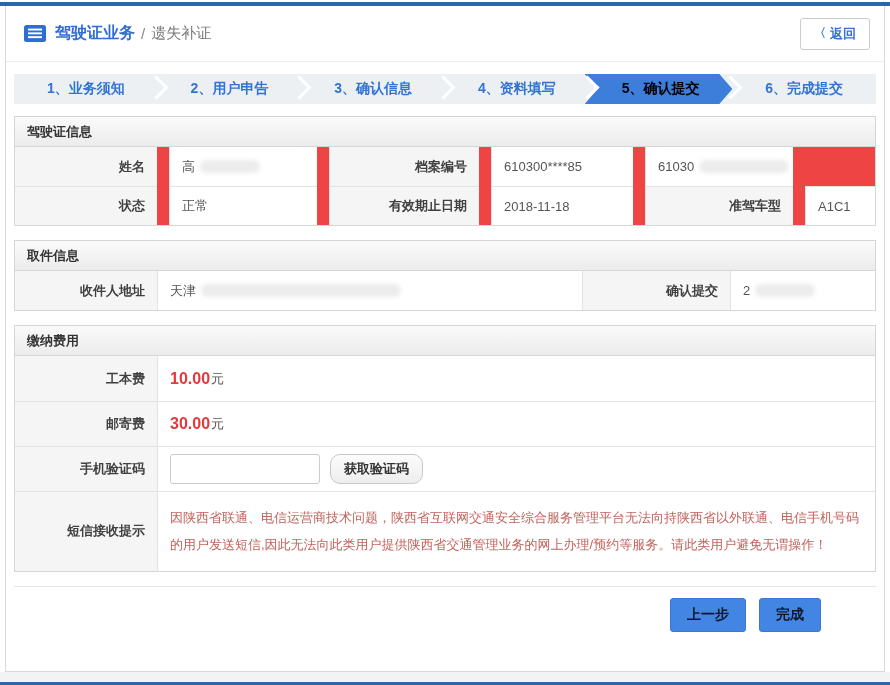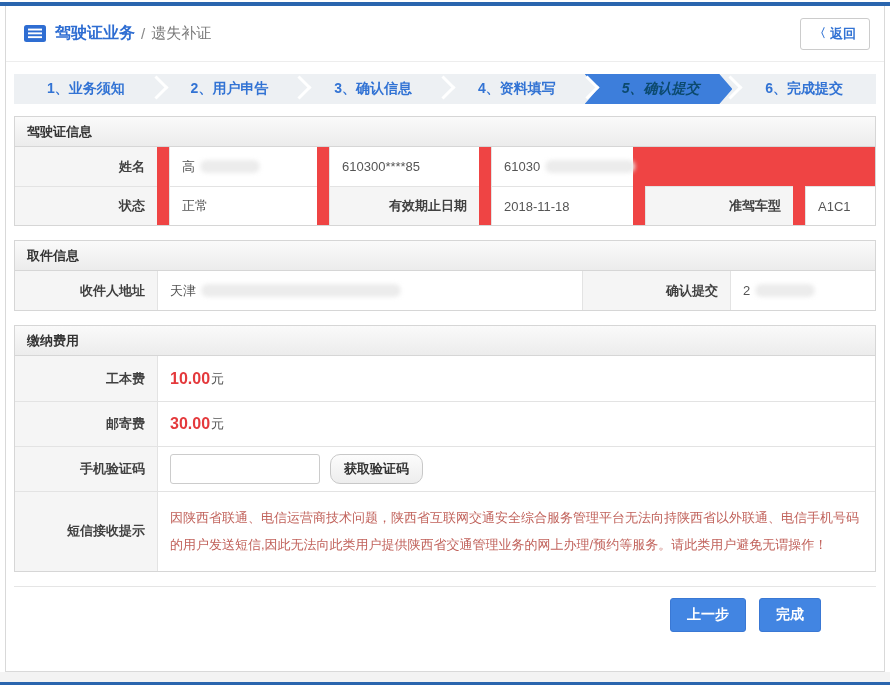--- a/index.html
+++ b/index.html
@@ -19,21 +19,21 @@
   .hdr .subtitle { color:#777; font-size:15px; }
   .back-btn { margin-left:auto; background:#fff; border:1px solid #ccc; border-radius:3px; padding:6px 13px; color:#3273d4; font-size:13px; font-weight:bold; cursor:pointer; display:flex; align-items:center; gap:4px; }
   .back-btn .chev { font-size:12px; }
 
   .content { padding:12px 8px 0; }
 
   
   .steps { display:flex; height:30px; background:#edf0f3; margin-bottom:12px; }
   .step { flex:1; position:relative; display:flex; align-items:center; justify-content:center; color:#3273d4; font-size:14px; font-weight:bold; }
   .step:not(:last-child)::after { content:""; position:absolute; right:-7px; top:5px; width:14px; height:14px; border-top:3px solid #fff; border-right:3px solid #fff; transform:rotate(45deg); z-index:3; }
-  .step.active { color:#0c4a6e; z-index:2;font-style:italic; }
+  .step.active { color:#000000; z-index:2; }
   .step.active::before { content:""; position:absolute; inset:0; left:-4px; background:#3d7edb; z-index:-1;
     clip-path:polygon(0 0, calc(100% - 13px) 0, 100% 50%, calc(100% - 13px) 100%, 0 100%, 13px 50%); }
 
   
   .panel { border:1px solid #d6d6d6; margin-bottom:14px; background:#ef4444; }
   .panel-hd { height:30px; line-height:29px; padding:0 12px; background:linear-gradient(#fafafa,#ececec); border-bottom:1px solid #d6d6d6; font-size:13px; font-weight:bold; color:#333; }
   .grid { display:grid; }
   .g6 { grid-template-columns:142px 148px 150px 142px 148px 1fr;gap:12px; }
   .g4 { grid-template-columns:142px 1fr 148px 145px; }
   .g2 { grid-template-columns:142px 1fr; }
@@ -51,21 +51,21 @@
   .fee-unit { color:#555; font-size:13px; margin-left:1px; }
 
   .code-input { width:150px; height:30px; border:1px solid #ccc; border-radius:3px; padding:0 8px; font-size:13px; color:#333; outline:none; }
   .code-btn { margin-left:10px; height:30px; padding:0 13px; border:1px solid #c8c8c8; border-radius:10px; background:linear-gradient(#fcfcfc,#ededed); font-size:13px; font-weight:bold; color:#333; cursor:pointer; }
 
   .notice-cell { align-items:center; padding:12px; min-height:72px; }
   .notice { color:#c1625b; font-size:13px; line-height:2.1; }
 
   
   .footer { border-top:1px solid #e5e5e5; margin-top:14px; padding:11px 55px 11px 8px; display:flex; justify-content:flex-end; gap:13px; }
-  .btn-blue { background:#4285e2; color:#ffffff; border:1px solid #3a78d4; border-radius:3px; font-size:14px; font-weight:bold; padding:7px 16px; cursor:pointer; }
+  .btn-blue { background:#4285e2; color:#0f172a; border:1px solid #3a78d4; border-radius:3px; font-size:14px; font-weight:bold; padding:7px 16px; cursor:pointer; }
 </style>
 </head>
 <body>
 
 <div class="page">
   <div class="top-space"></div>
   <div class="top-bar"></div>
 
   <div class="frame">
 
@@ -111,20 +111,21 @@
       </div>
 
       <div class="panel">
         <div class="panel-hd">驾驶证信息</div>
         <div class="grid g6">
           <div class="cell lb">姓名</div>
           <div class="cell vl">
               <span>高</span>
               <span class="blur w60"></span>
             </div>
+          <div class="cell lb">档案编号</div>
           <div class="cell vl">610300****85</div>
           <div class="cell vl">
               <span>61030</span>
               <span class="blur w90"></span>
             </div>
         </div>
         <div class="grid g6">
           <div class="cell lb">状态</div>
           <div class="cell vl">正常</div>
           <div class="cell lb">有效期止日期</div>

